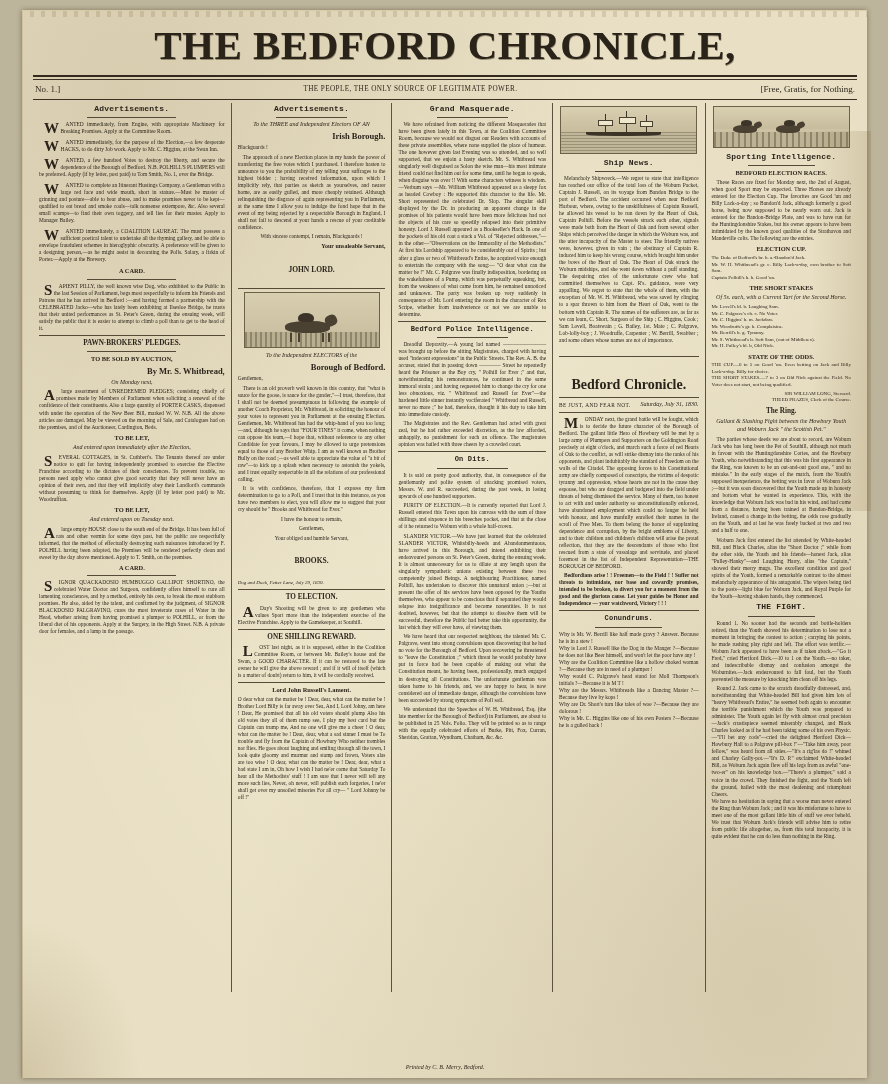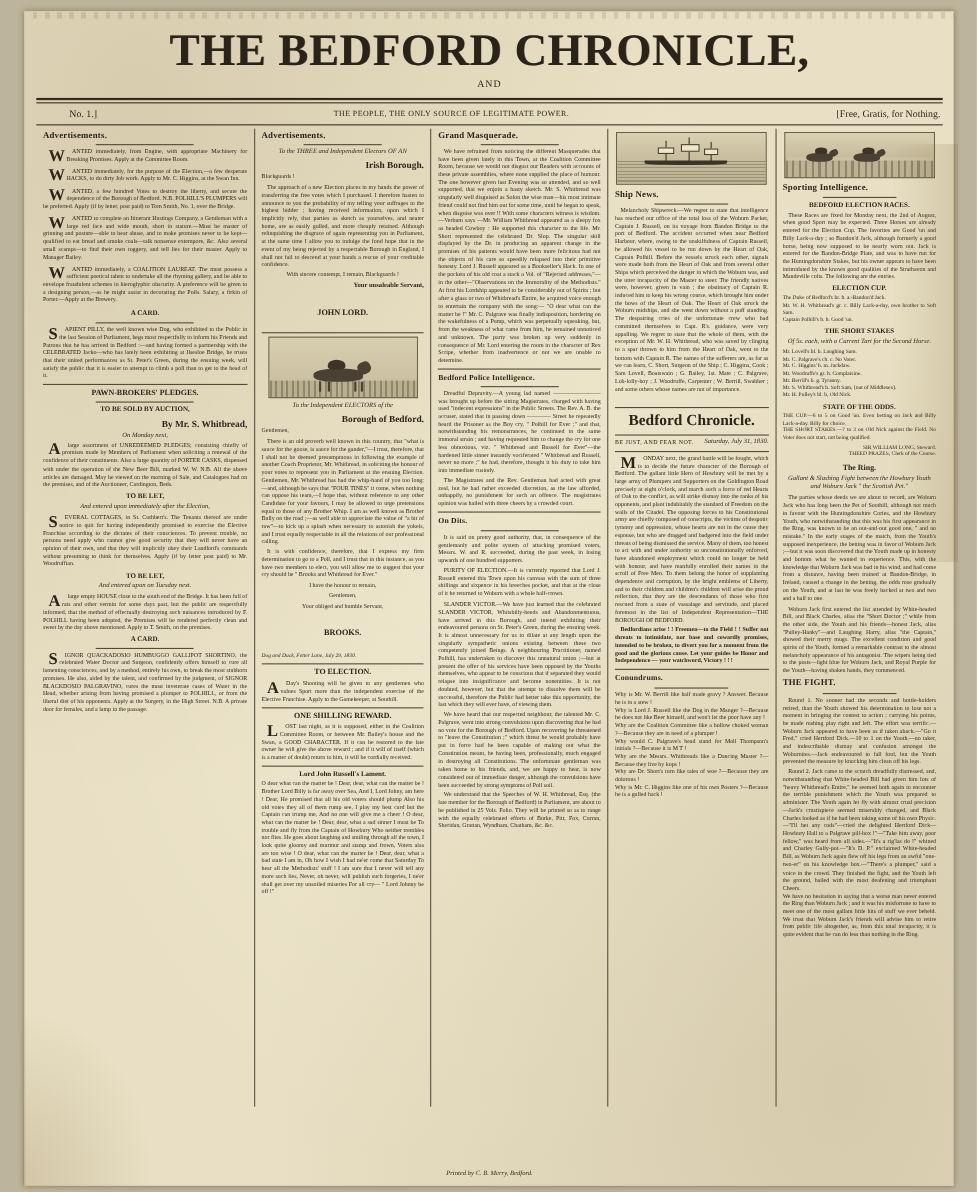--- a/index.html
+++ b/index.html
@@ -48,21 +48,21 @@
     text-shadow: 0.4px 0.4px 0 rgba(80,65,40,0.45);
   }
   .rule-thick { height:2px; background:#33291d; margin: 8px 10px 0 10px; }
   .rule-thin { height:1px; background:#3a3024; margin: 2px 10px 0 10px; }
 
   .issueline {
     display:flex; align-items:center; justify-content:space-between;
     font-size: 8.5px; color:#2e261c; padding: 4px 12px 3px 12px;
   }
   .issueline .center { font-size:7.2px; letter-spacing:0.4px; }
-  .issueline .left, .issueline .right { font-size:9px;margin-left:28px; }
+  .issueline .left, .issueline .right { font-size:9px; }
 
   
   .cols {
     display:flex;
     padding: 3px 10px 8px 10px;
     height: 900px;
   }
   .col {
     position:relative;
     padding: 0 6px;
@@ -74,22 +74,22 @@
     overflow: hidden;
   }
   .col + .col { border-left: 1px solid #5d5240; }
   .c1 { width: 24%; }
   .c2 { width: 19.5%; }
   .c3 { width: 19.5%; }
   .c4 { width: 18.5%; }
   .c5 { width: 18.5%; }
 
   .colhead {
-    font-weight:bold; font-size:8px;
-    margin: 1px 0 2px 0; letter-spacing:0.2px;
+    text-align:center; font-weight:bold; font-size:8px;
+    margin: 1px 0 2px 0; letter-spacing:0.2px;font-family:Liberation Mono, monospace;
   }
   .colhead.small { font-size:7px; }
   .hr { border:0; border-top:1px solid #554a38; margin:3px 8px; }
   .hr.full { margin:3px 0; }
   .hr.short { margin:3px 26%; }
 
   p { margin: 0 0 2.5px 0; text-indent: 5px; }
   p.noind { text-indent:0; }
   .ctr { text-align:center; text-indent:0; }
   .b { font-weight:bold; }
@@ -105,21 +105,21 @@
   .sigc { text-align:center; font-weight:bold; font-size:7.5px; text-indent:0; margin:14px 0; }
   .byline { text-align:right; font-weight:bold; font-size:8.5px; text-indent:0; margin:2px 0; }
   .tiny { font-size:5px; }
   .hd2 { text-align:center; font-weight:bold; font-size:7.2px; text-indent:0; margin:3px 0 2px; }
   .hd3 { text-align:center; font-weight:bold; font-size:6.4px; text-indent:0; margin:3px 0 1.5px; }
   .it-ctr { text-align:center; font-style:italic; text-indent:0; margin:2px 0; font-size:6px; }
 
   
   .nameplate {
     border-top:1px solid #554a38; border-bottom:1px solid #554a38;
-    margin: 12px 0 3px 0; padding: 3px 0 3px 0; text-align:center;
+    margin: 12px 0 3px 0; padding: 19px 0 3px 0; text-align:center;
   }
   .nameplate .np-title {
     font-family:"Liberation Serif", serif;
     font-weight:bold; font-size: 14px; letter-spacing:0px; color:#2a231a;
   }
   .np-motto { font-size:5.4px; letter-spacing:0.4px; text-align:center; }
   .np-date { font-size:6px; font-style:italic; text-align:right; }
 
   
   .cut {
@@ -182,21 +182,20 @@
 </style>
 </head>
 <body>
 
 <div class="page">
   <div class="paper-inner">
     <div class="torn-top"></div>
 
     <div class="masthead">
       <div class="mast-title">THE BEDFORD CHRONICLE,</div>
-      <div class="mast-and">AND</div>
     </div>
     <div class="rule-thick"></div>
     <div class="rule-thin"></div>
     <div class="issueline">
       <div class="left">No. 1.]</div>
       <div class="center">THE PEOPLE, THE ONLY SOURCE OF LEGITIMATE POWER.</div>
       <div class="right">[Free, Gratis, for Nothing.</div>
     </div>
     <div class="rule-thin"></div>
 

